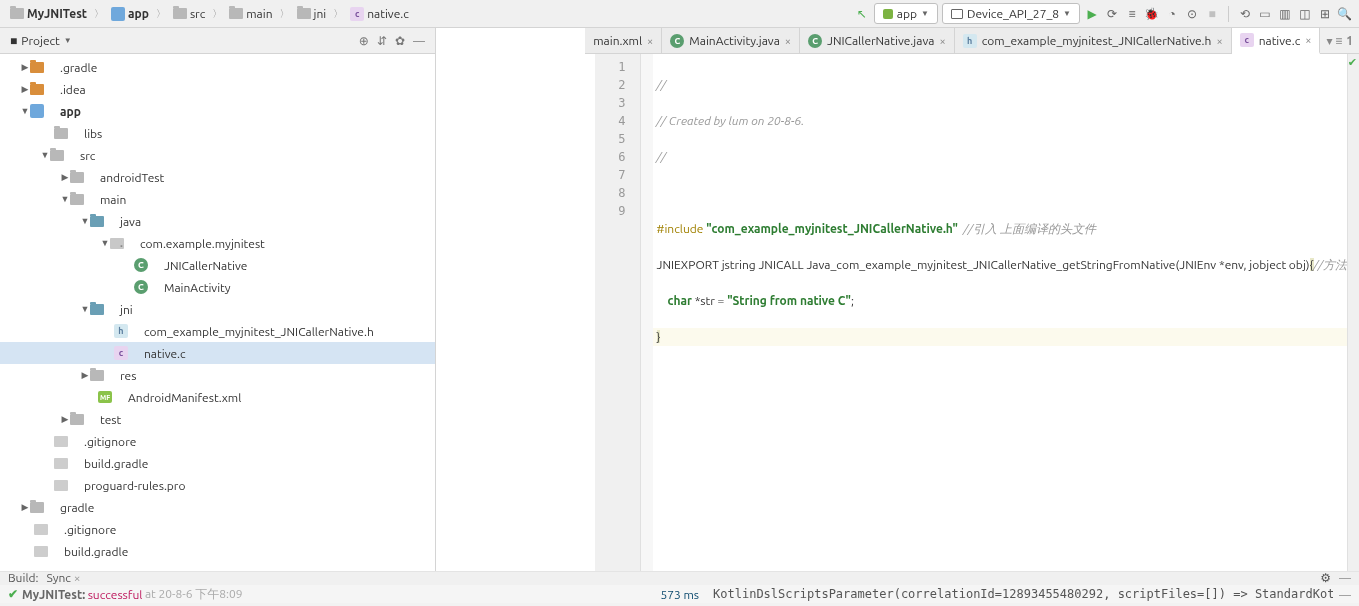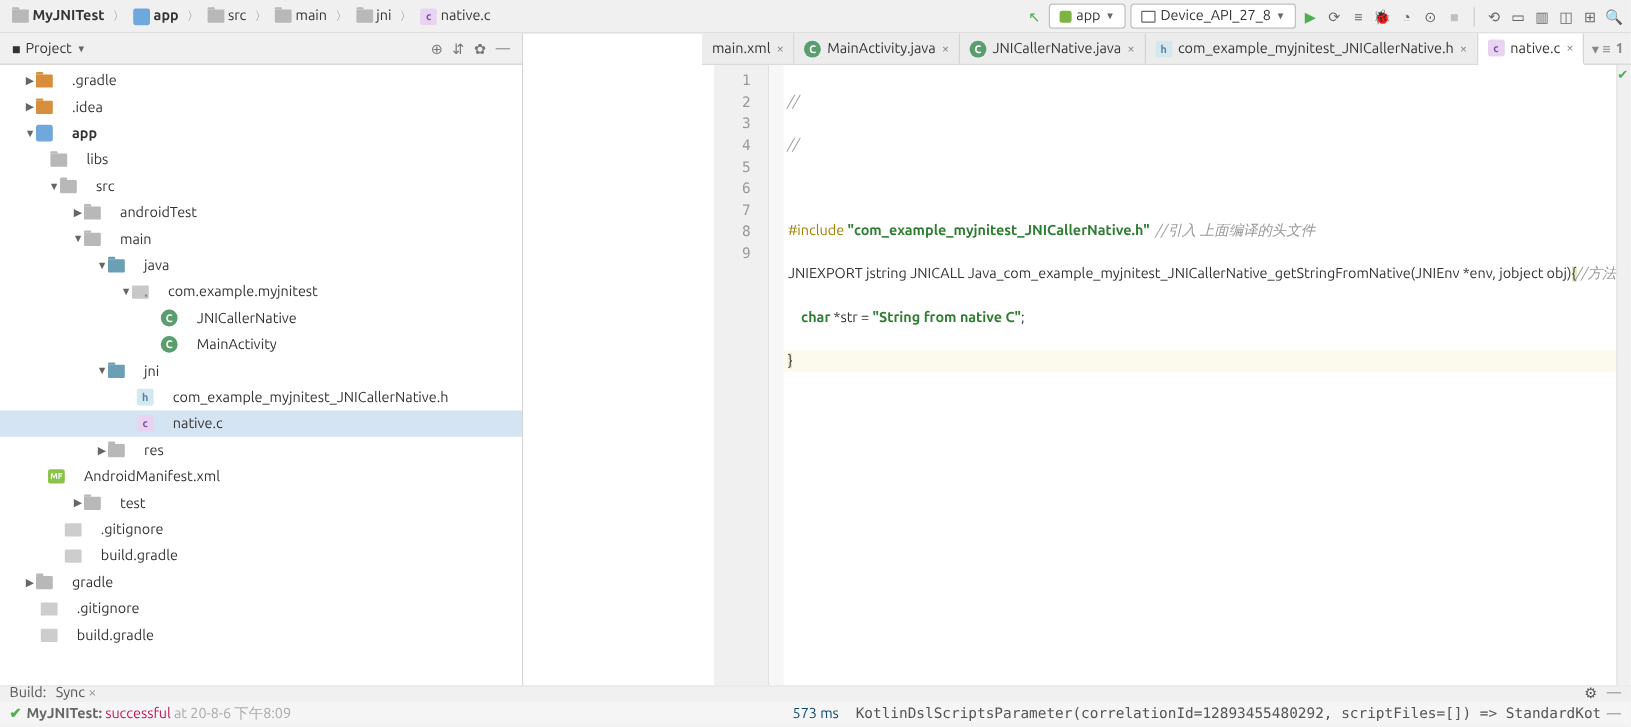--- a/index.html
+++ b/index.html
@@ -150,21 +150,21 @@
       <div class="tree-row" style="padding-left:20px">
           <span class="arrow">▶</span>
           <span class="folder-icon orange"></span>
           <span class="tree-label">.idea</span>
         </div>
       <div class="tree-row" style="padding-left:20px">
           <span class="arrow">▼</span>
           <span class="mod-icon"></span>
           <span class="tree-label" style="font-weight:700">app</span>
         </div>
-      <div class="tree-row" style="padding-left:42px">
+      <div class="tree-row" style="padding-left:54px">
           <span class="folder-icon"></span>
           <span class="tree-label">libs</span>
         </div>
       <div class="tree-row" style="padding-left:40px">
           <span class="arrow">▼</span>
           <span class="folder-icon"></span>
           <span class="tree-label">src</span>
         </div>
       <div class="tree-row" style="padding-left:60px">
           <span class="arrow">▶</span>
@@ -205,36 +205,40 @@
         </div>
       <div class="tree-row selected" style="padding-left:114px">
           <span class="c-icon">c</span>
           <span class="tree-label">native.c</span>
         </div>
       <div class="tree-row" style="padding-left:80px">
           <span class="arrow">▶</span>
           <span class="folder-icon"></span>
           <span class="tree-label">res</span>
         </div>
-      <div class="tree-row" style="padding-left:40px">
+      <div class="tree-row" style="padding-left:98px">
           <span class="mf-icon">MF</span>
           <span class="tree-label">AndroidManifest.xml</span>
         </div>
       <div class="tree-row" style="padding-left:60px">
           <span class="arrow">▶</span>
           <span class="folder-icon"></span>
           <span class="tree-label">test</span>
         </div>
       <div class="tree-row" style="padding-left:54px">
           <span class="ant-icon"></span>
           <span class="tree-label">.gitignore</span>
         </div>
       <div class="tree-row" style="padding-left:54px">
           <span class="ant-icon"></span>
           <span class="tree-label">build.gradle</span>
+        </div>
+      <div class="tree-row" style="padding-left:54px">
+          <span class="ant-icon"></span>
+          <span class="tree-label">proguard-rules.pro</span>
         </div>
       <div class="tree-row" style="padding-left:20px">
           <span class="arrow">▶</span>
           <span class="folder-icon"></span>
           <span class="tree-label">gradle</span>
         </div>
       <div class="tree-row" style="padding-left:34px">
           <span class="ant-icon"></span>
           <span class="tree-label">.gitignore</span>
         </div>
@@ -281,20 +285,21 @@
           <div class="ln">4</div>
           <div class="ln">5</div>
           <div class="ln">6</div>
           <div class="ln">7</div>
           <div class="ln">8</div>
           <div class="ln hl">9</div>
       </div>
       <div class="gutter2"></div>
       <div class="code">
 <div class="cline"><span class="cm">//</span></div>
+<div class="cline"><span class="cm">// Created by lum on 20-8-6.</span></div>
 <div class="cline"><span class="cm">//</span></div>
 <div class="cline"></div>
 <div class="cline"><span class="inc">#include</span> <span class="str">"com_example_myjnitest_JNICallerNative.h"</span><span class="cm">  //引入 上面编译的头文件</span></div>
 <div class="cline"><span class="fn">JNIEXPORT jstring JNICALL Java_com_example_myjnitest_JNICallerNative_getStringFromNative(JNIEnv *env, jobject obj)</span><span style="background:#e8e8c8">{</span><span class="cm">//方法名</span></div>
 <div class="cline">    <span class="kw">char</span><span> *str = </span><span class="str">"String from native C"</span><span>;</span></div>
 <div class="cline hl"><span style="background:#e8e8c8">}</span></div>
       </div>
       <div class="err-strip">
           <span class="check">✔</span>
         </div>

